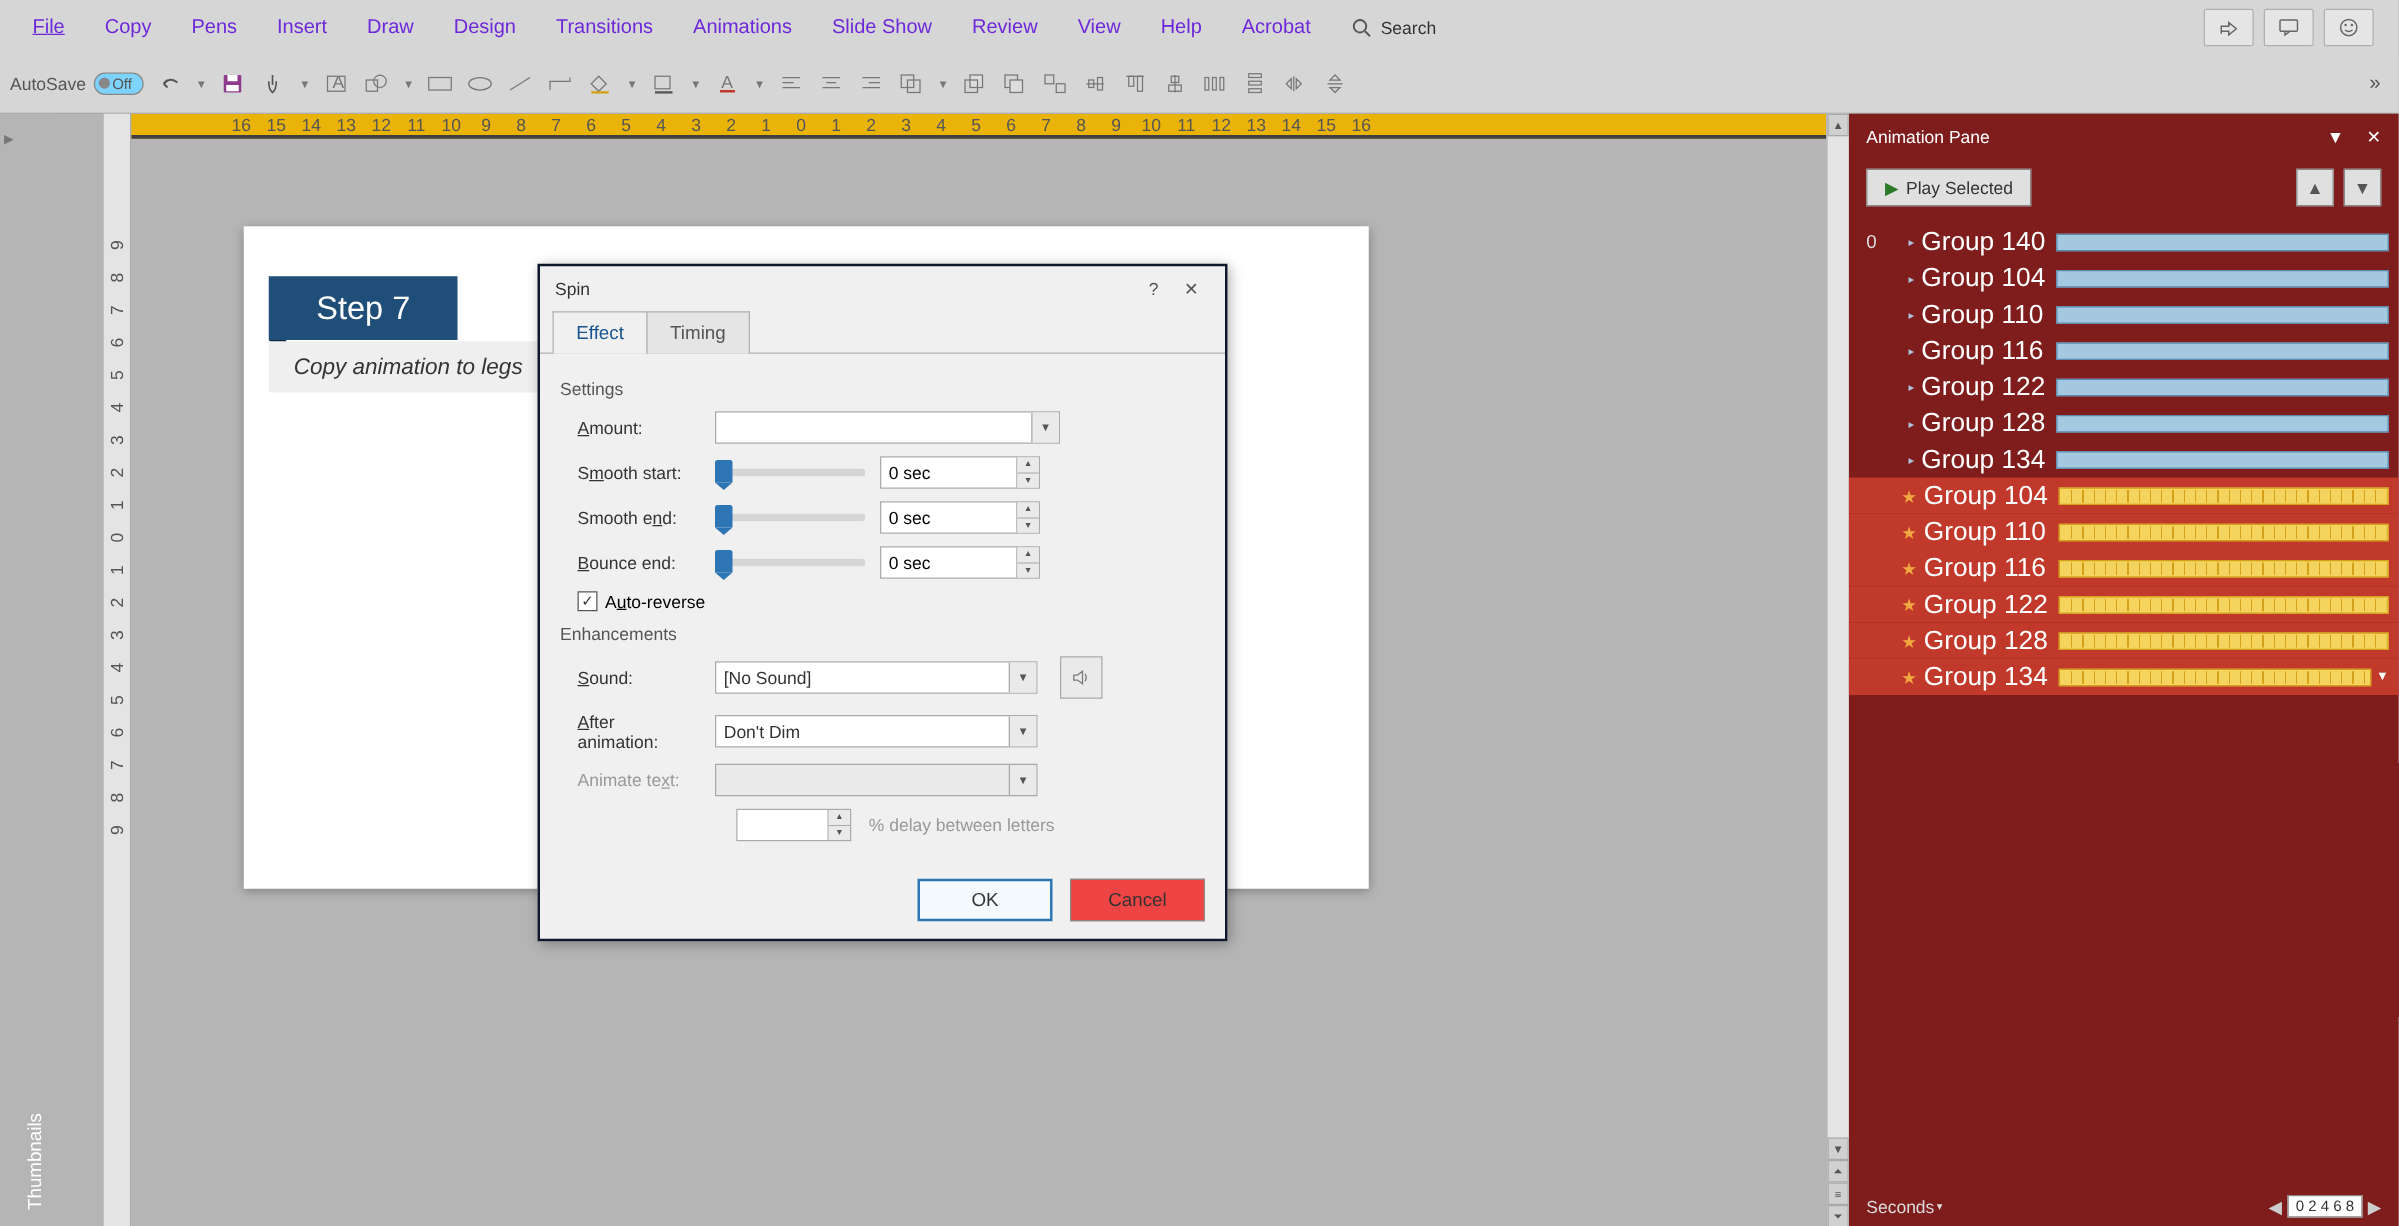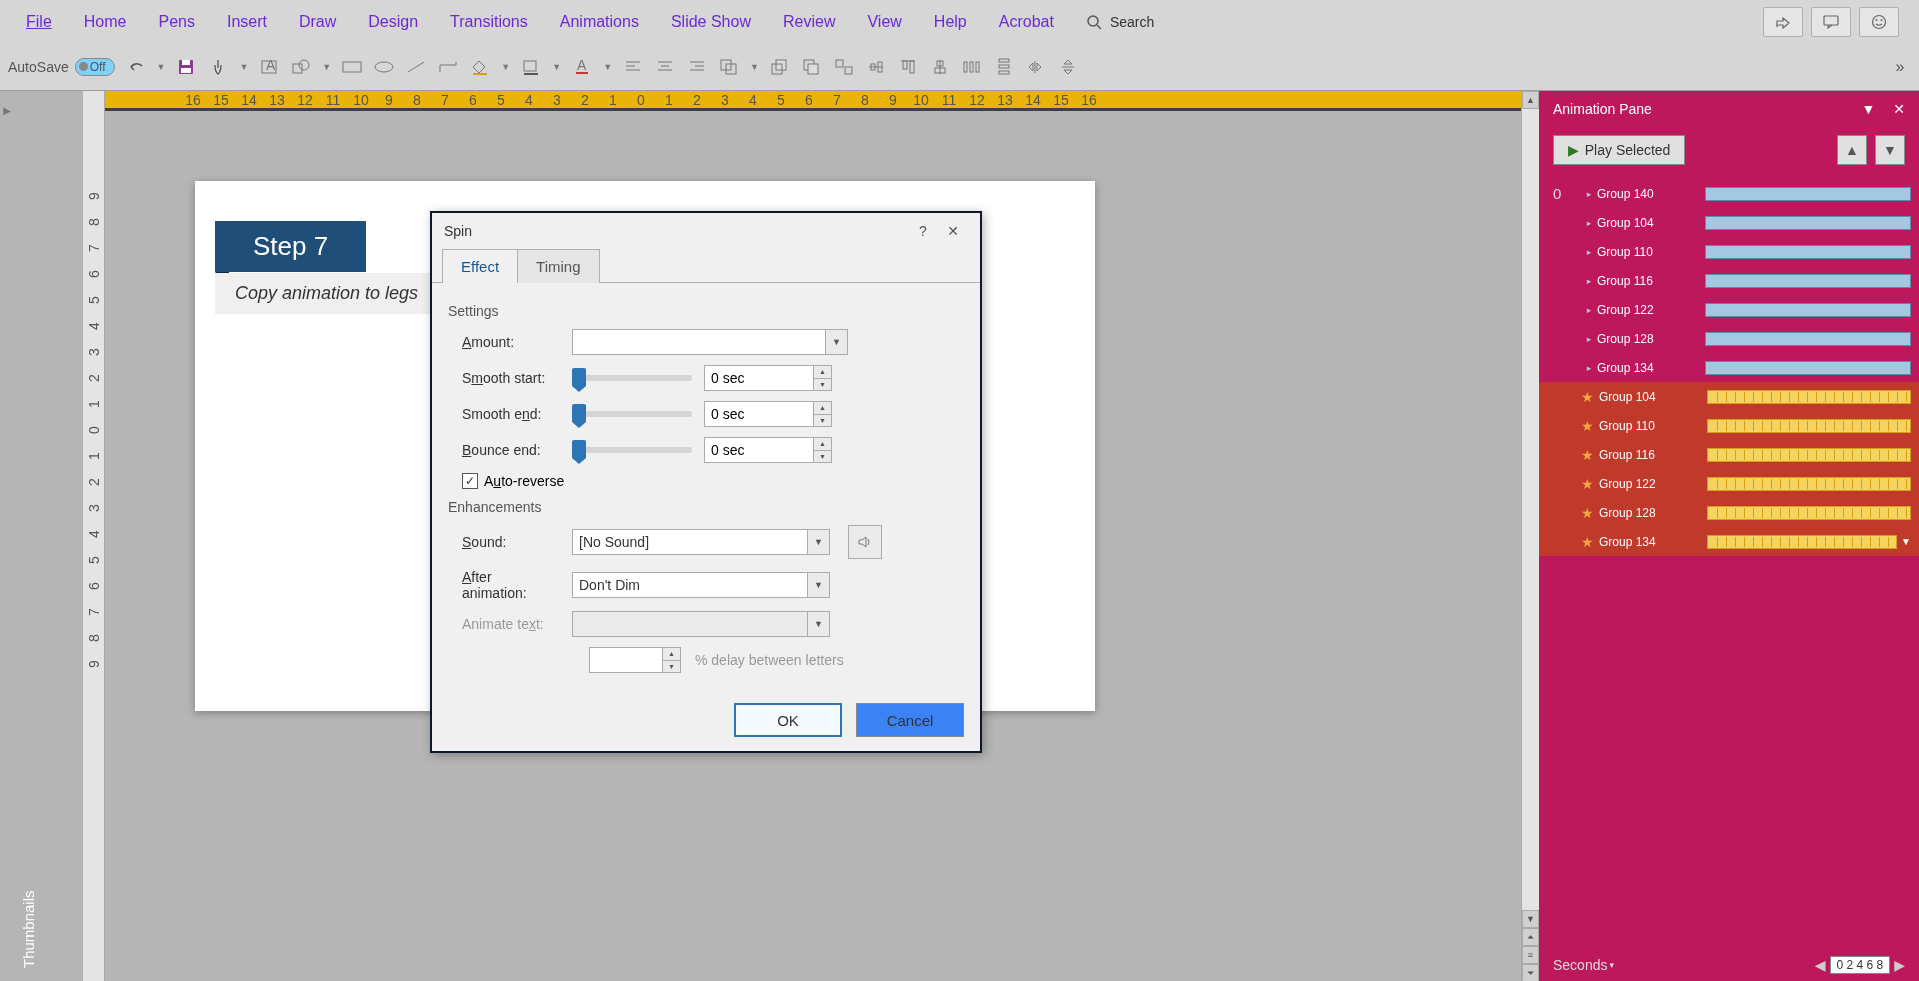--- a/index.html
+++ b/index.html
@@ -28,33 +28,33 @@
 .slide{width:900px;height:530px;background:#fff;box-shadow:0 2px 8px rgba(0,0,0,0.3);position:relative;}
 .step-box{position:absolute;top:40px;left:20px;background:#1f4e79;color:#fff;font-size:26px;font-weight:400;padding:10px 38px;}
 .step-box::after{content:"";position:absolute;left:0;bottom:-14px;border-top:14px solid #0d2a44;border-left:14px solid transparent;}
 .step-sub{position:absolute;top:92px;left:20px;background:#efefef;color:#333;font-size:18px;padding:10px 20px;width:245px;font-style:italic;}
 .scroll-v{width:18px;background:#e4e4e4;border-left:1px solid #aaa;position:relative;}
 .scroll-v-btn{height:18px;width:100%;background:#d0d0d0;display:flex;align-items:center;justify-content:center;font-size:9px;color:#555;border:1px solid #aaa;}
 .scroll-v-btn.bot1{position:absolute;bottom:54px;}
 .scroll-v-btn.bot2{position:absolute;bottom:36px;}
 .scroll-v-btn.bot3{position:absolute;bottom:18px;}
 .scroll-v-btn.bot4{position:absolute;bottom:0;}
-.anim-pane{width:380px;background:#be185d;color:#fff;display:flex;flex-direction:column;}
+.anim-pane{width:440px;background:#7f1d1d;color:#fff;display:flex;flex-direction:column;}
 .anim-pane-header{display:flex;align-items:center;padding:10px 14px;font-size:22px;color:#fff;}
 .anim-pane-header .sp{flex:1;}
 .anim-pane-header .ctrl{margin-left:18px;font-size:14px;cursor:pointer;}
 .anim-play-row{display:flex;align-items:center;padding:8px 14px;gap:8px;}
 .play-btn{background:#e0e0e0;color:#333;border:1px solid #888;padding:6px 14px;display:flex;align-items:center;gap:6px;font-size:15px;}
 .play-nav{width:30px;height:30px;background:#e0e0e0;border:1px solid #888;display:flex;align-items:center;justify-content:center;color:#555;}
 .anim-list{flex:1;overflow:auto;padding:6px 0;}
 .anim-row{display:flex;align-items:center;height:29px;padding:0 8px 0 14px;position:relative;}
 .anim-row .idx{width:28px;color:#ddd;font-size:15px;}
 .anim-row .tick{width:16px;text-align:center;color:#b0c4de;font-size:9px;}
 .anim-row .star{width:18px;color:#f2a840;font-size:14px;}
-.anim-row .label{flex:0 0 100px;color:#fff;font-size:12px;}
+.anim-row .label{flex:0 0 100px;color:#fff;font-size:21px;}
 .anim-row .bar{flex:1;height:14px;background:#a4c8e0;border:1px solid #5a8ab0;margin-left:8px;}
 .anim-row.sel{background:#c0392b;}
 .anim-row.sel .bar{background:#f4d35e;border-color:#d4a017;position:relative;}
 .anim-row.sel .bar::before{content:"";position:absolute;inset:1px;background:repeating-linear-gradient(90deg,#f4d35e 0,#f4d35e 8px,#d4a017 8px,#d4a017 9px);}
 .anim-footer{display:flex;align-items:center;padding:8px 14px;color:#ddd;font-size:14px;}
 .anim-footer .sp{flex:1;}
 .second-ruler{background:#fff;color:#333;border:1px solid #888;padding:1px 6px;font-size:12px;}
 
 .dialog{position:absolute;top:120px;left:430px;width:552px;background:#f0f0f0;border:2px solid #0f172a;box-shadow:2px 2px 10px rgba(0,0,0,0.3);z-index:50;}
 .dialog-title{display:flex;align-items:center;padding:10px 12px;font-size:15px;color:#333;}
@@ -78,36 +78,36 @@
 .slider .thumb::after{content:"";position:absolute;bottom:-6px;left:0;border-top:6px solid #2e75b6;border-left:7px solid transparent;border-right:7px solid transparent;}
 .spinner{width:128px;height:26px;border:1px solid #aaa;background:#fff;display:flex;}
 .spinner .val{flex:1;padding:0 6px;display:flex;align-items:center;font-size:14px;}
 .spinner .arrows{width:18px;border-left:1px solid #aaa;display:flex;flex-direction:column;}
 .spinner .arrows div{flex:1;background:#eaeaea;display:flex;align-items:center;justify-content:center;font-size:7px;color:#555;border-bottom:1px solid #aaa;}
 .spinner .arrows div:last-child{border:none;}
 .checkbox-row{display:flex;align-items:center;gap:6px;padding-left:14px;margin:10px 0;}
 .checkbox{width:16px;height:16px;border:1px solid #555;background:#fff;display:flex;align-items:center;justify-content:center;font-size:12px;color:#333;}
 .sound-btn{width:34px;height:34px;border:1px solid #aaa;background:#eaeaea;display:flex;align-items:center;justify-content:center;margin-left:6px;color:#666;}
 .dialog-footer{display:flex;justify-content:flex-end;gap:14px;padding:14px 16px;}
-.dlg-btn{width:108px;height:34px;border:1px solid #888;background:#3b82f6;display:flex;align-items:center;justify-content:center;font-size:15px;color:#333;}
+.dlg-btn{width:108px;height:34px;border:1px solid #888;background:#ef4444;display:flex;align-items:center;justify-content:center;font-size:15px;color:#333;}
 .dlg-btn.primary{border:2px solid #2e75b6;background:#f5faff;}
 .delay-row{padding-left:141px;display:flex;align-items:center;gap:14px;color:#999;font-size:14px;margin:4px 0 8px;}
 .small-spinner{width:92px;height:26px;border:1px solid #aaa;background:#fff;display:flex;}
 .small-spinner .arrows{width:18px;border-left:1px solid #aaa;display:flex;flex-direction:column;}
 .small-spinner .arrows div{flex:1;background:#eaeaea;display:flex;align-items:center;justify-content:center;font-size:7px;color:#555;border-bottom:1px solid #aaa;}
 .small-spinner .arrows div:last-child{border:none;}
 svg{display:block;}
 </style>
 </head>
 <body>
 
 <div class="ribbon">
   <div class="ribbon-tabs">
     <div class="ribbon-tab">File</div>
-    <div class="ribbon-tab">Home</div>
+    <div class="ribbon-tab">Copy</div>
     <div class="ribbon-tab">Pens</div>
     <div class="ribbon-tab">Insert</div>
     <div class="ribbon-tab">Draw</div>
     <div class="ribbon-tab">Design</div>
     <div class="ribbon-tab">Transitions</div>
     <div class="ribbon-tab">Animations</div>
     <div class="ribbon-tab">Slide Show</div>
     <div class="ribbon-tab">Review</div>
     <div class="ribbon-tab">View</div>
     <div class="ribbon-tab">Help</div>

